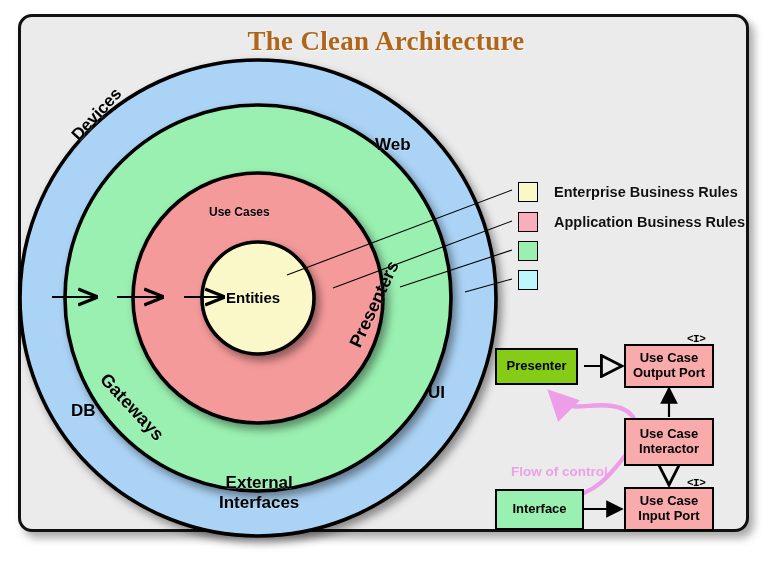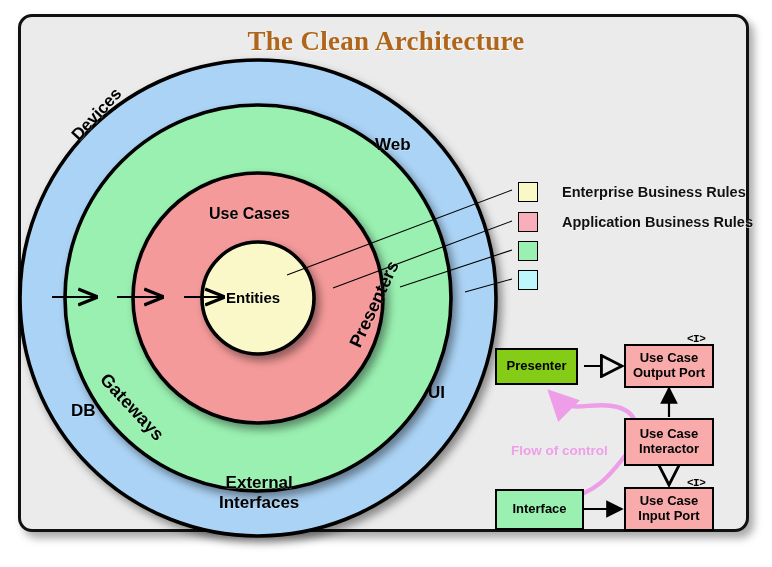--- a/index.html
+++ b/index.html
@@ -58,21 +58,21 @@
   .ring-label {
     position: absolute;
     font-family: "Liberation Sans", sans-serif;
     font-weight: bold;
     color: #000000;
     white-space: nowrap;
     text-shadow: 0 1px 0 rgba(255,255,255,0.25);
     pointer-events: none;
   }
   .lbl-entities   { font-size: 15px; left: 226px; top: 289px; }
-  .lbl-usecases   { font-size: 16px; left: 209px; top: 205px; }
+  .lbl-usecases   { font-size: 12px; left: 209px; top: 205px; }
   .lbl-controllers{ font-size: 19px; left: 199px; top: 140px; }
   .lbl-web        { font-size: 17px; left: 375px; top: 135px; }
   .lbl-ui         { font-size: 17px; left: 428px; top: 383px; }
   .lbl-db         { font-size: 17px; left: 71px;  top: 401px; }
   .lbl-devices    { font-size: 17px; left: 75px;  top: 128px;
                     transform: rotate(-47deg); transform-origin: 0 50%; }
   .lbl-gateways   { font-size: 18px; left: 103px; top: 366px;
                     transform: rotate(47deg); transform-origin: 0 50%; }
   .lbl-presenters { font-size: 18px; left: 355px; top: 336px;
                     transform: rotate(-65deg); transform-origin: 0 50%; }
@@ -89,21 +89,21 @@
     align-items: center;
   }
   .legend-swatch {
     width: 20px;
     height: 20px;
     border: 1.5px solid #000;
     box-sizing: border-box;
     flex: 0 0 auto;
   }
   .legend-text {
-    margin-left: 24px;
+    margin-left: 16px;
     font-size: 14.5px;
     font-weight: bold;
     color: #111;
     white-space: nowrap;
     text-shadow: 0 1px 0 rgba(255,255,255,0.6);
   }
   
   .fbox {
     position: absolute;
     box-sizing: border-box;
@@ -259,15 +259,15 @@
   </div>
 
   <div class="fbox" style="left: 624px; top: 487px; width: 90px; height: 44px; background: rgb(249, 170, 170);">
     <div>
       <span>Use Case</span>
       <span>Input Port</span>
     </div>
   </div>
   <div class="iface-tag" style="left:687px; top:477px;">&lt;I&gt;</div>
 
-  <div id="flow-caption" style="color: rgb(239, 159, 232);">Flow of control</div>
+  <div id="flow-caption" style="color: rgb(239, 159, 232); margin-top: 21px;">Flow of control</div>
 
 </div>
 
 </body></html>

